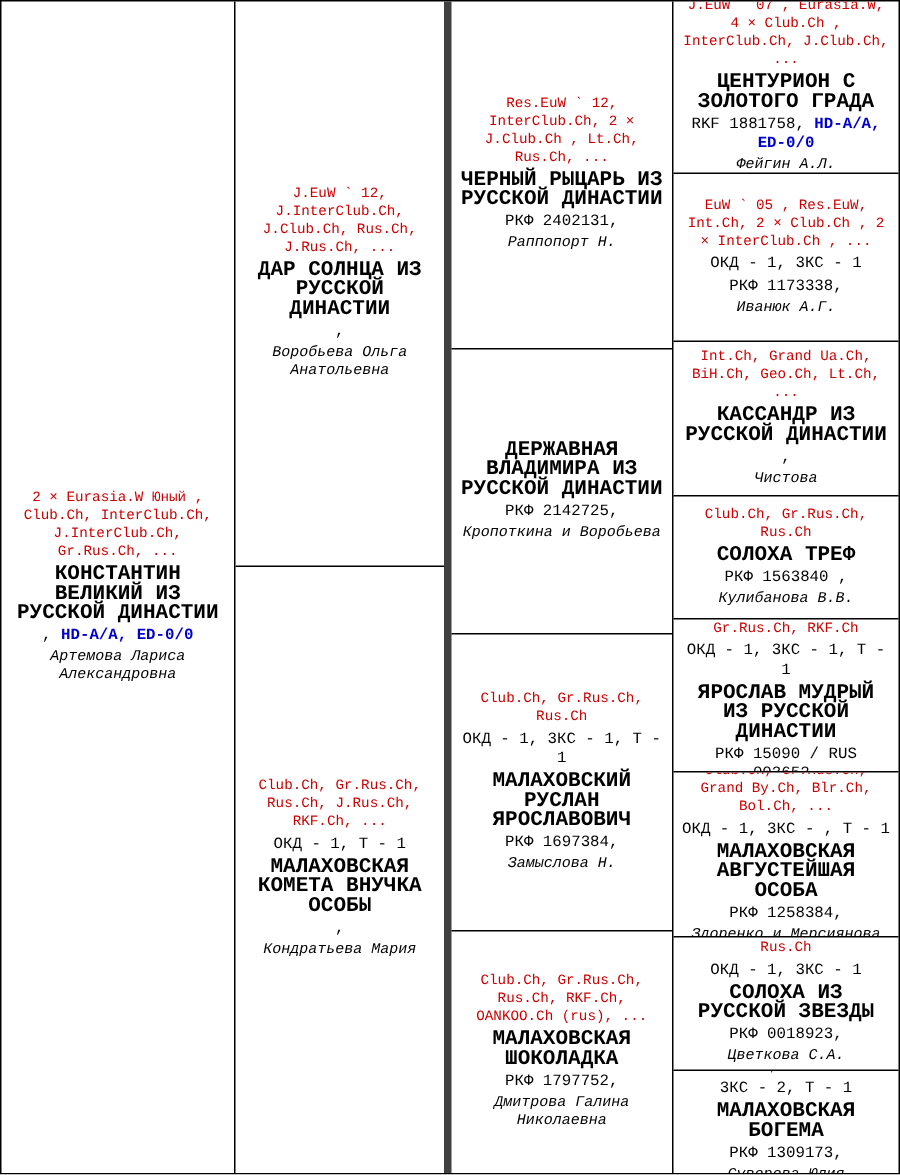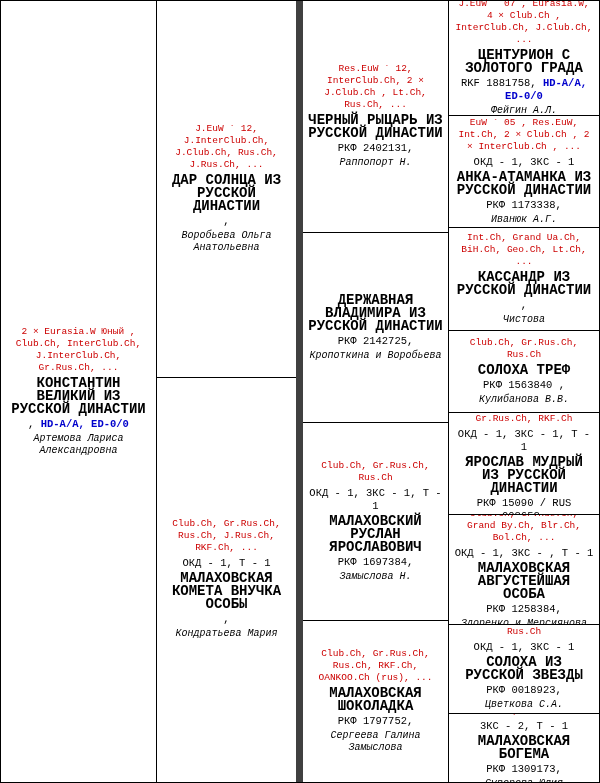--- a/index.html
+++ b/index.html
@@ -12,21 +12,21 @@
   }
   .pedigree{
     width:600px;height:783px;
     display:flex;
     box-sizing:border-box;
     border:1px solid #000;
   }
   .col{display:flex;flex-direction:column;box-sizing:border-box;font-family:Liberation Mono, monospace;}
   .c1{width:155px;}
   .c2{width:140px;border-left:1px solid #000;}
-  .c3{width:152px;border-left:7px solid #404040;}
+  .c3{width:152px;border-left:5px solid #404040;}
   .c4{width:151px;border-left:1px solid #000;}
   .cell{
     box-sizing:border-box;
     display:flex;flex-direction:column;
     align-items:center;justify-content:center;
     text-align:center;
     padding:3px 4px;
     overflow:hidden;
   }
   .bt{border-top:1px solid #000;}
@@ -102,35 +102,34 @@
       <div class="titles">Club.Ch, Gr.Rus.Ch, Rus.Ch</div>
       <div class="reg">ОКД - 1, 3КС - 1, Т - 1</div>
       <div class="name">МАЛАХОВСКИЙ РУСЛАН ЯРОСЛАВОВИЧ</div>
       <div class="reg">РКФ 1697384,</div>
       <div class="owner">Замыслова Н.</div>
     </div>
     <div class="cell bt" style="height:162px;">
       <div class="titles">Club.Ch, Gr.Rus.Ch, Rus.Ch, RKF.Ch, OANKOO.Ch (rus), ...</div>
       <div class="name">МАЛАХОВСКАЯ ШОКОЛАДКА</div>
       <div class="reg">РКФ 1797752,</div>
-      <div class="owner">Сергеева Галина Замыслова</div>
+      <div class="owner">Дмитрова Галина Николаевна</div>
     </div>
   </div>
 
   <div class="col c4">
     <div class="cell" style="height:117px;">
       <div class="titles">J.EuW ` 07 , Eurasia.W, 4 × Club.Ch , InterClub.Ch, J.Club.Ch, ...</div>
       <div class="name">ЦЕНТУРИОН С ЗОЛОТОГО ГРАДА</div>
       <div class="reg"><span>RKF 1881758,</span> <span class="hd">HD-A/A, ED-0/0</span></div>
       <div class="owner">Фейгин А.Л.</div>
     </div>
     <div class="cell bt" style="height:114px;">
       <div class="titles">EuW ` 05 , Res.EuW, Int.Ch, 2 × Club.Ch , 2 × InterClub.Ch , ...</div>
       <div class="reg">ОКД - 1, 3КС - 1</div>
-      <div class="name">АНКА-АТАМАНКА ИЗ РУССКОЙ ДИНАСТИИ</div>
       <div class="reg">РКФ 1173338,</div>
       <div class="owner">Иванюк А.Г.</div>
     </div>
     <div class="cell bt" style="height:106px;">
       <div class="titles">Int.Ch, Grand Ua.Ch, BiH.Ch, Geo.Ch, Lt.Ch, ...</div>
       <div class="name">КАССАНДР ИЗ РУССКОЙ ДИНАСТИИ</div>
       <div class="reg">,</div>
       <div class="owner">Чистова</div>
     </div>
     <div class="cell bt" style="height:84px;">

